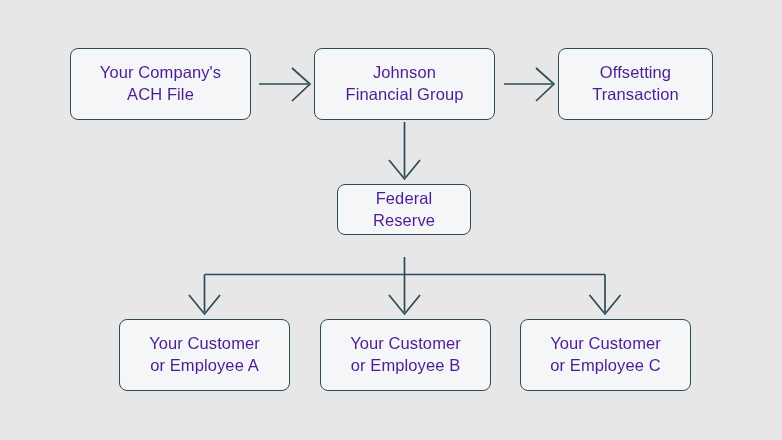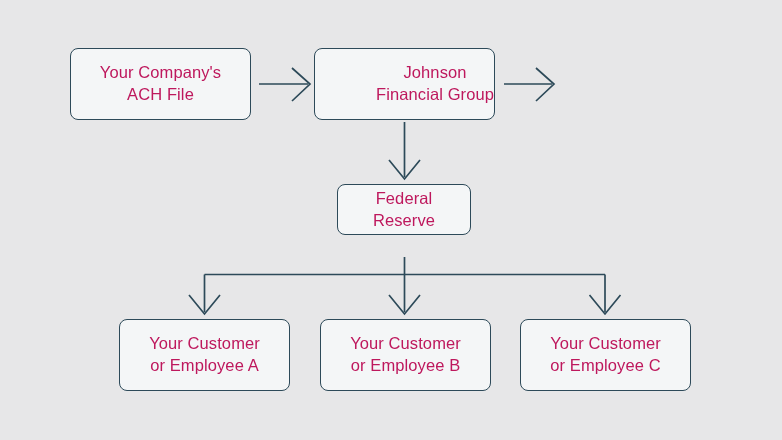--- a/index.html
+++ b/index.html
@@ -21,21 +21,21 @@
   .node {
     position: absolute;
     box-sizing: border-box;
     background: #f4f6f7;
     border: 1.6px solid #2d4a59;
     border-radius: 8px;
     display: flex;
     align-items: center;
     justify-content: center;
     text-align: center;
-    color: #be185d;
+    color: #4c1d95;
     font-size: 16.5px;
     line-height: 1.32;
     font-weight: 400;
     letter-spacing: 0.1px;
     white-space: pre-line;
   }
   .node-label {
     display: block;
     white-space: pre-line;
   }
@@ -93,25 +93,29 @@
     <g>
       <polyline points="589.5,295 605,314 620.5,295"></polyline>
     </g>
   </svg>
 
   <div class="node" style="left:70px; top:48px; width:181px; height:72px;">
     <span class="node-label">Your Company's
 ACH File</span>
   </div>
 
-  <div class="node" style="left:314px; top:48px; width:181px; height:72px;justify-content:flex-end;">
+  <div class="node" style="left:314px; top:48px; width:181px; height:72px;">
     <span class="node-label">Johnson
 Financial Group</span>
   </div>
 
+  <div class="node" style="left:558px; top:48px; width:155px; height:72px;">
+    <span class="node-label">Offsetting
+Transaction</span>
+  </div>
 
   <div class="node" style="left:337px; top:184px; width:134px; height:51px;">
     <span class="node-label">Federal
 Reserve</span>
   </div>
 
   <div class="node" style="left:119px; top:319px; width:171px; height:72px;">
     <span class="node-label">Your Customer
 or Employee A</span>
   </div>

